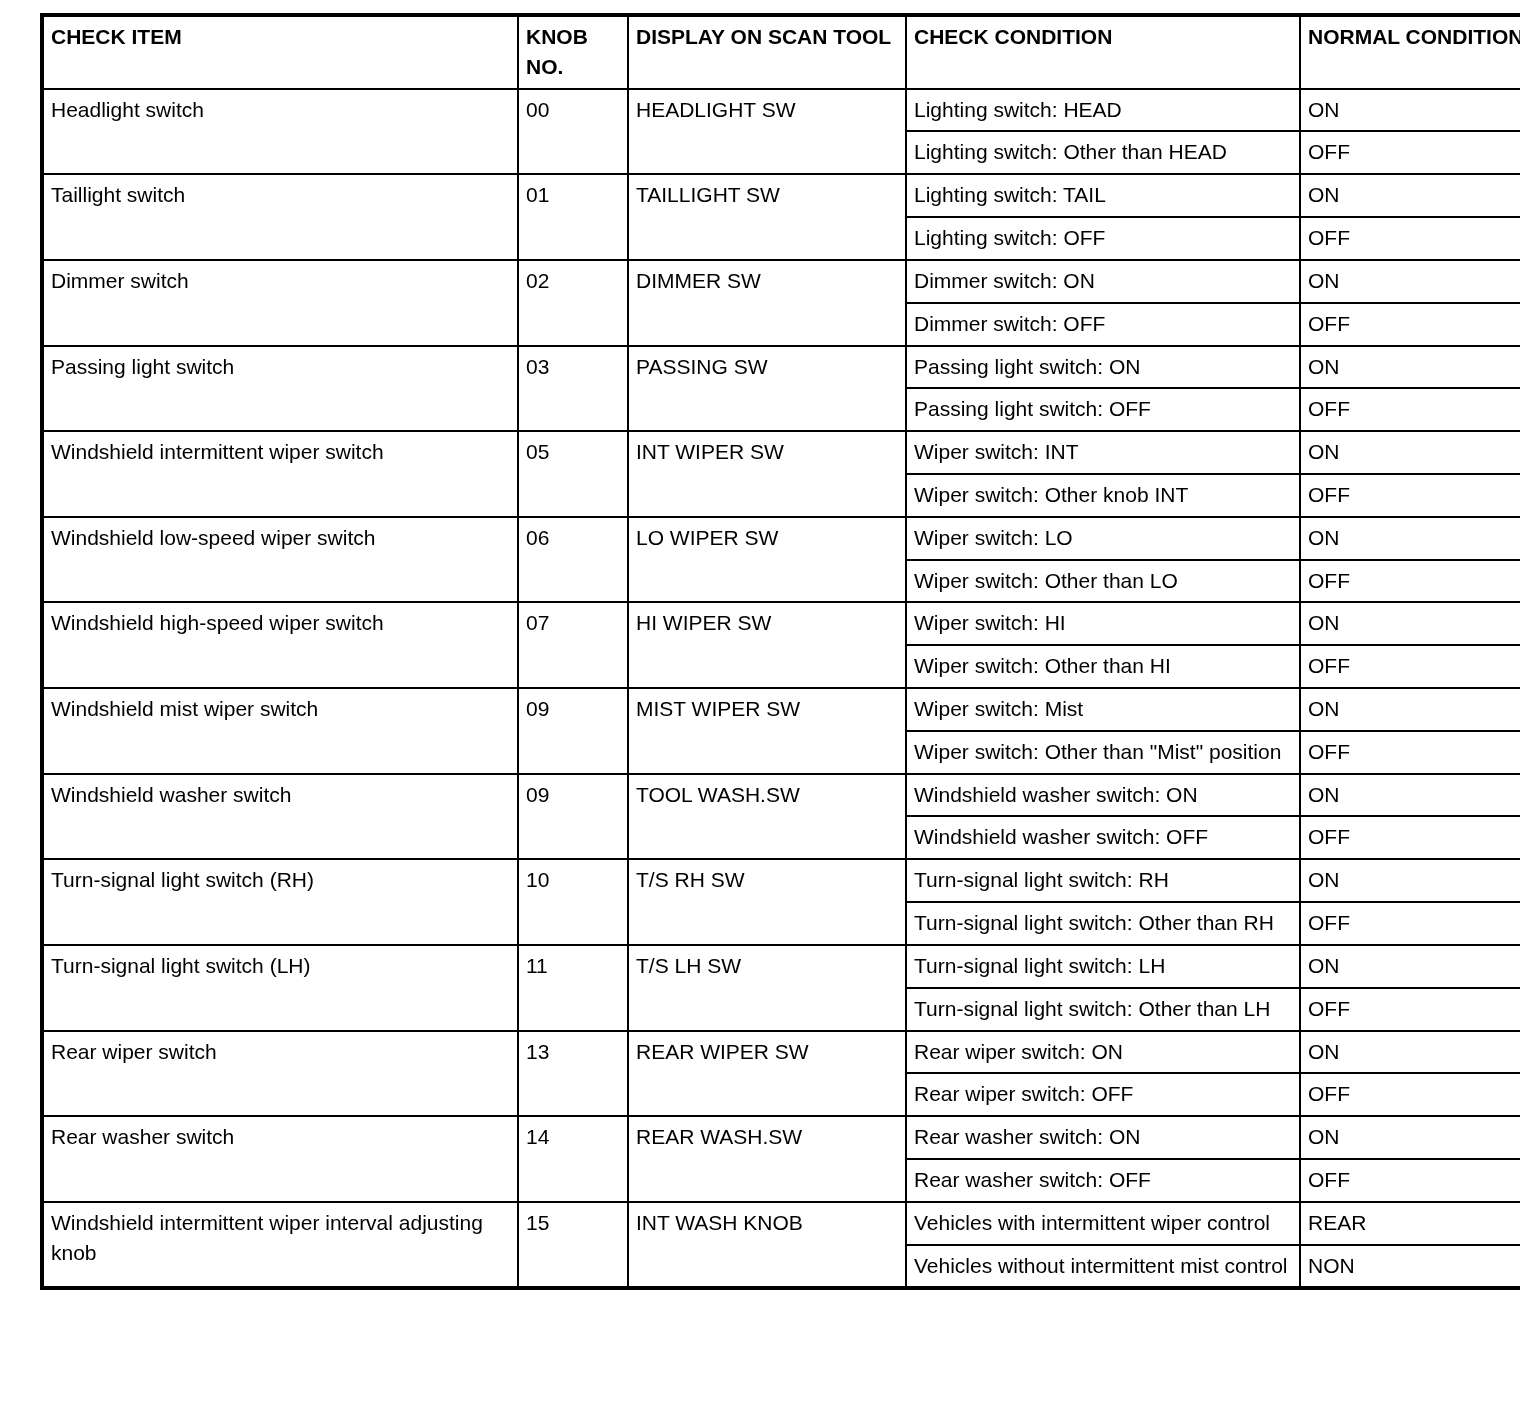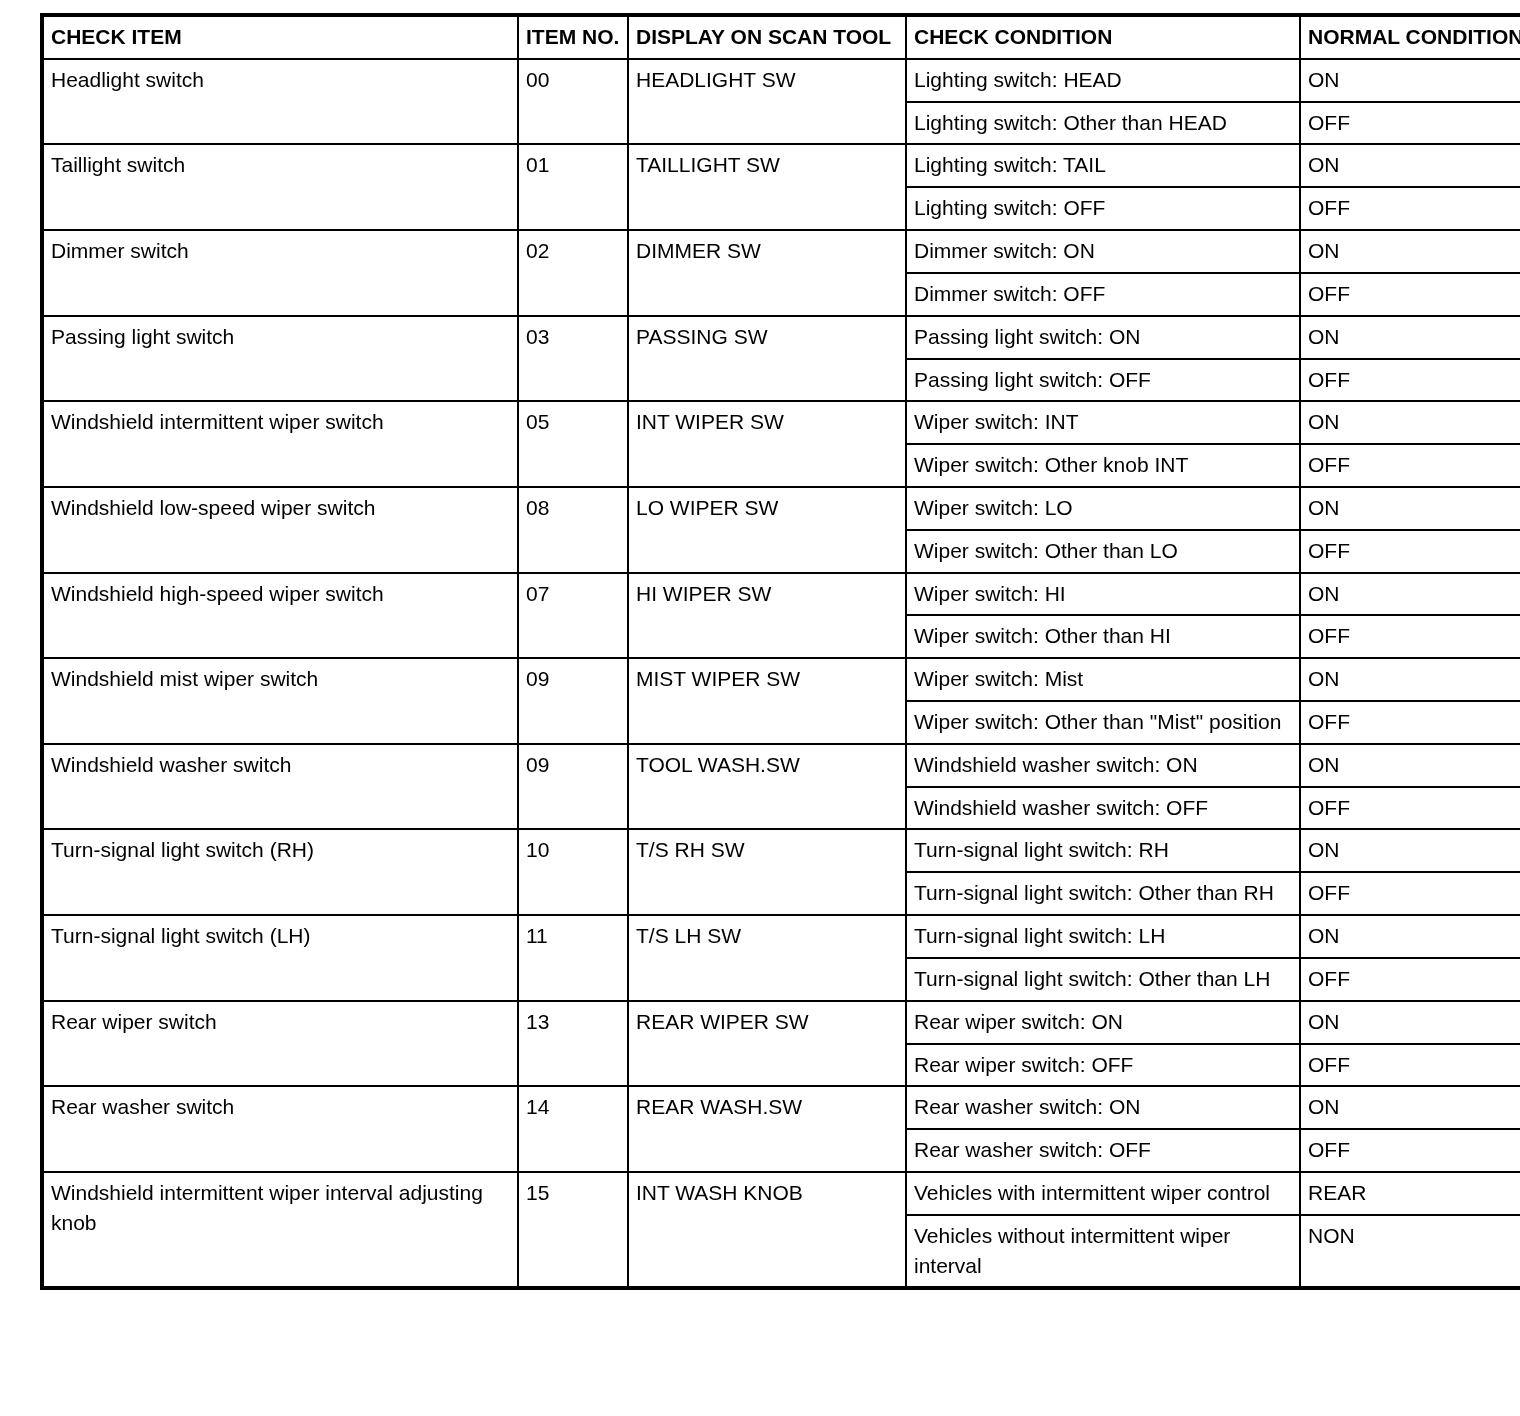--- a/index.html
+++ b/index.html
@@ -51,21 +51,21 @@
     <colgroup>
       <col class="c-checkitem">
       <col class="c-itemno">
       <col class="c-display">
       <col class="c-checkcond">
       <col class="c-normal">
     </colgroup>
     <thead>
       <tr>
           <th>CHECK ITEM</th>
-          <th>ITEM NO.</th>
+          <th>KNOB NO.</th>
           <th>DISPLAY ON SCAN TOOL</th>
           <th>CHECK CONDITION</th>
           <th>NORMAL CONDITION</th>
         </tr>
     </thead>
     <tbody>
         <tr>
           <td rowspan="2">Headlight switch</td>
           <td rowspan="2">00</td>
           <td rowspan="2">HEADLIGHT SW</td>
@@ -115,21 +115,21 @@
           <td rowspan="2">INT WIPER SW</td>
           <td>Wiper switch: INT</td>
           <td>ON</td>
         </tr>
         <tr>
           <td>Wiper switch: Other knob INT</td>
           <td>OFF</td>
         </tr>
         <tr>
           <td rowspan="2">Windshield low-speed wiper switch</td>
-          <td rowspan="2">08</td>
+          <td rowspan="2">06</td>
           <td rowspan="2">LO WIPER SW</td>
           <td>Wiper switch: LO</td>
           <td>ON</td>
         </tr>
         <tr>
           <td>Wiper switch: Other than LO</td>
           <td>OFF</td>
         </tr>
         <tr>
           <td rowspan="2">Windshield high-speed wiper switch</td>
@@ -209,18 +209,18 @@
           <td>OFF</td>
         </tr>
         <tr>
           <td rowspan="2">Windshield intermittent wiper interval adjusting knob</td>
           <td rowspan="2">15</td>
           <td rowspan="2">INT WASH KNOB</td>
           <td>Vehicles with intermittent wiper control</td>
           <td>REAR</td>
         </tr>
         <tr>
-          <td>Vehicles without intermittent wiper interval</td>
+          <td>Vehicles without intermittent mist control</td>
           <td>NON</td>
         </tr>
       </tbody>
   </table>
 </div>
 
 </body></html>

